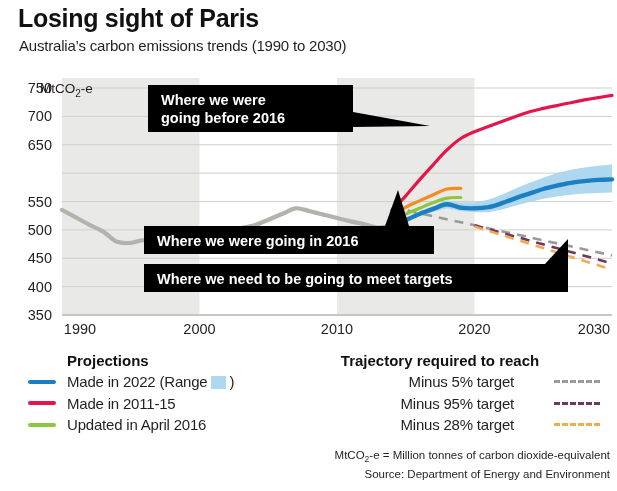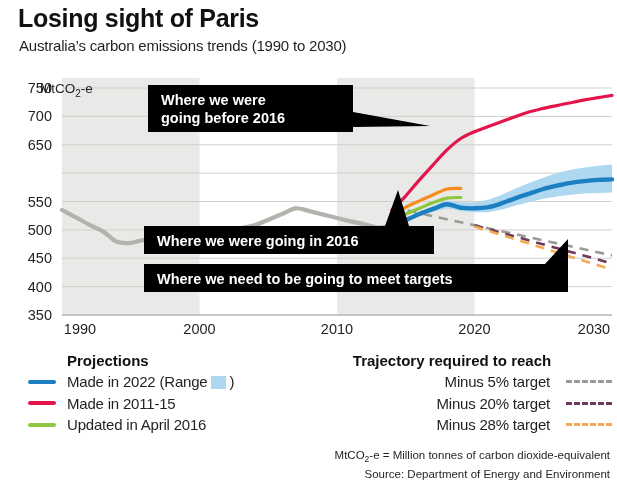--- a/index.html
+++ b/index.html
@@ -35,23 +35,23 @@
   .lg-head{font-size:15px;font-weight:bold;color:#111;}
   .lg-row{display:flex;align-items:center;height:21.5px;}
   .lg-txt{font-size:15px;color:#231f20;letter-spacing:-0.2px;white-space:nowrap;}
 
   .left-legend{position:absolute;left:28px;top:0px;}
   .left-legend .lg-head{margin-left:39px;margin-bottom:2px;}
   .swatch{width:28px;height:4px;border-radius:2px;margin-right:11px;flex:0 0 auto;}
   .rangebox{display:inline-block;width:15px;height:13px;background:#aed7f0;
             vertical-align:-2px;margin:0 3px 0 4px;}
 
-  .right-legend{position:absolute;left:292px;top:0px;width:320px;}
+  .right-legend{position:absolute;left:280px;top:0px;width:320px;}
   .right-legend .lg-head{text-align:center;margin-bottom:2px;}
-  .rl-row{display:flex;align-items:center;justify-content:flex-end;height:21.5px;}
+  .rl-row{display:flex;align-items:center;justify-content:flex-end;height:21.5px;gap:24px;}
   .rl-txt{font-size:15px;color:#231f20;letter-spacing:-0.2px;}
   .dashsw{width:46px;height:0;border-top:3px dashed;margin-left:16px;flex:0 0 auto;}
 
   .footnote{
     position:absolute;left:288px;top:96px;width:322px;text-align:right;
     font-size:11.5px;color:#231f20;line-height:14.5px;
   }
   .footnote sub{font-size:8.5px;}
 </style>
 </head>
@@ -151,21 +151,21 @@
     </div>
 
     <div class="right-legend">
       <div class="lg-head">Trajectory required to reach</div>
       <div id="right-legend-rows">
           <div class="rl-row">
             <span class="rl-txt">Minus 5% target</span>
             <span class="dashsw" style="border-top-color: rgb(154, 154, 150);"></span>
           </div>
           <div class="rl-row">
-            <span class="rl-txt">Minus 20% target</span>
+            <span class="rl-txt">Minus 95% target</span>
             <span class="dashsw" style="border-top-color: rgb(109, 58, 93);"></span>
           </div>
           <div class="rl-row">
             <span class="rl-txt">Minus 28% target</span>
             <span class="dashsw" style="border-top-color: rgb(245, 169, 78);"></span>
           </div>
         </div>
     </div>
 
     <div class="footnote">

